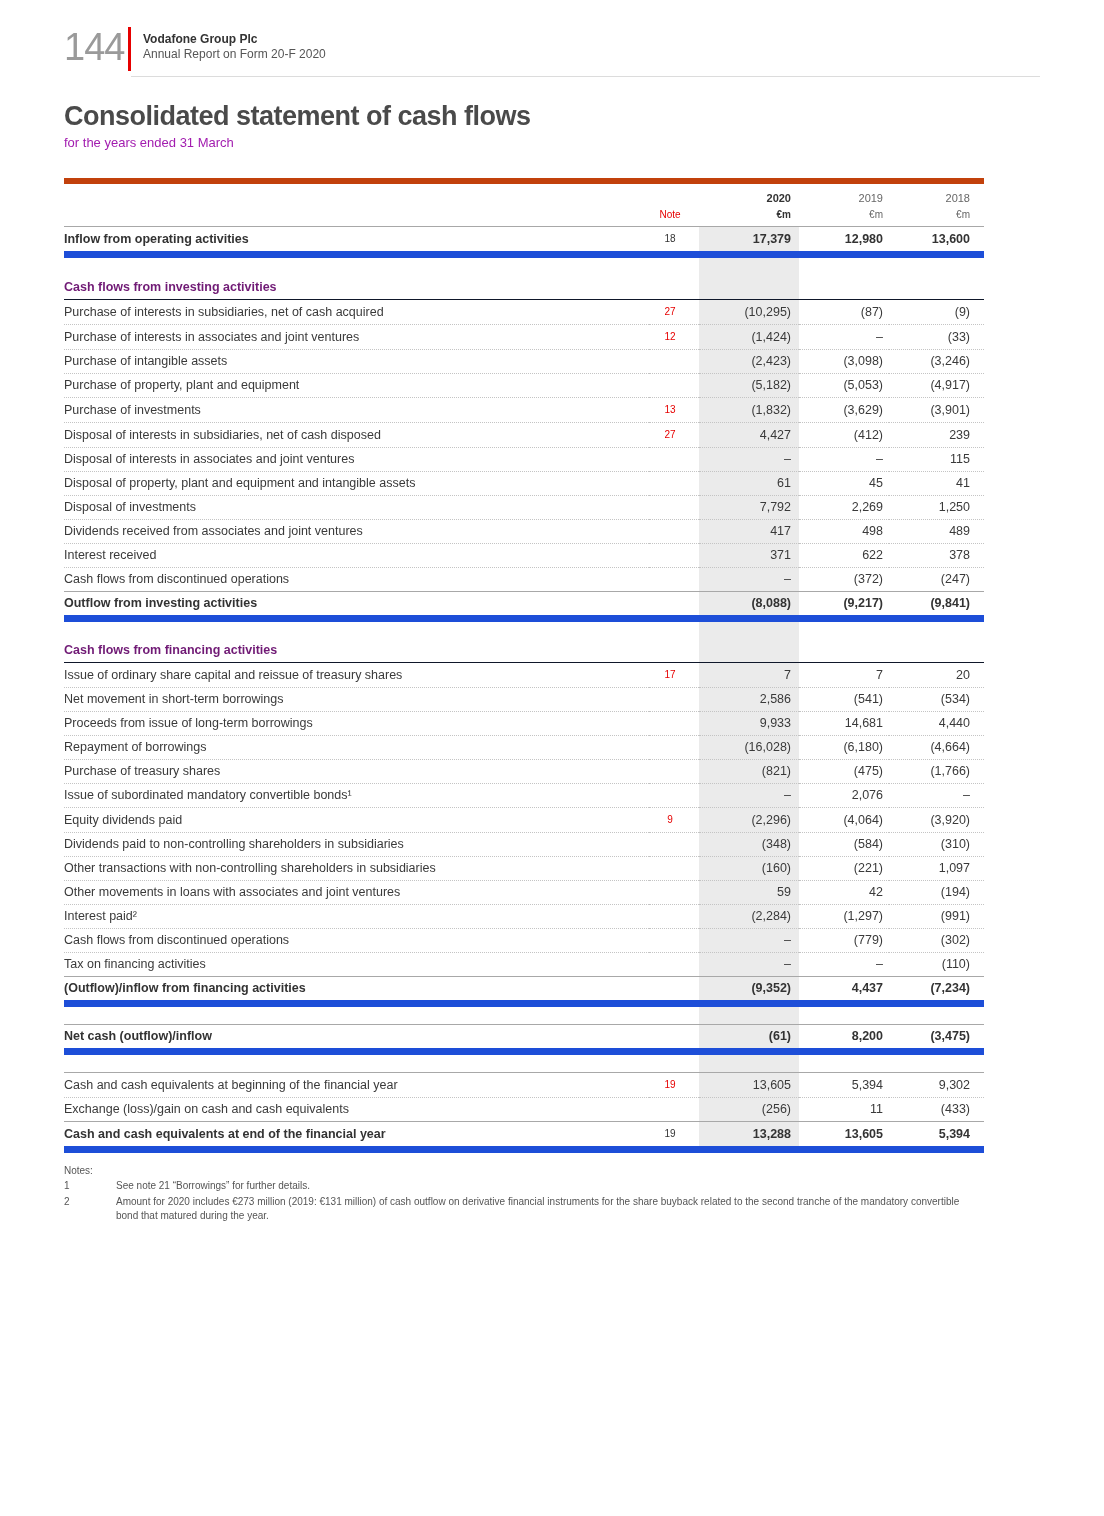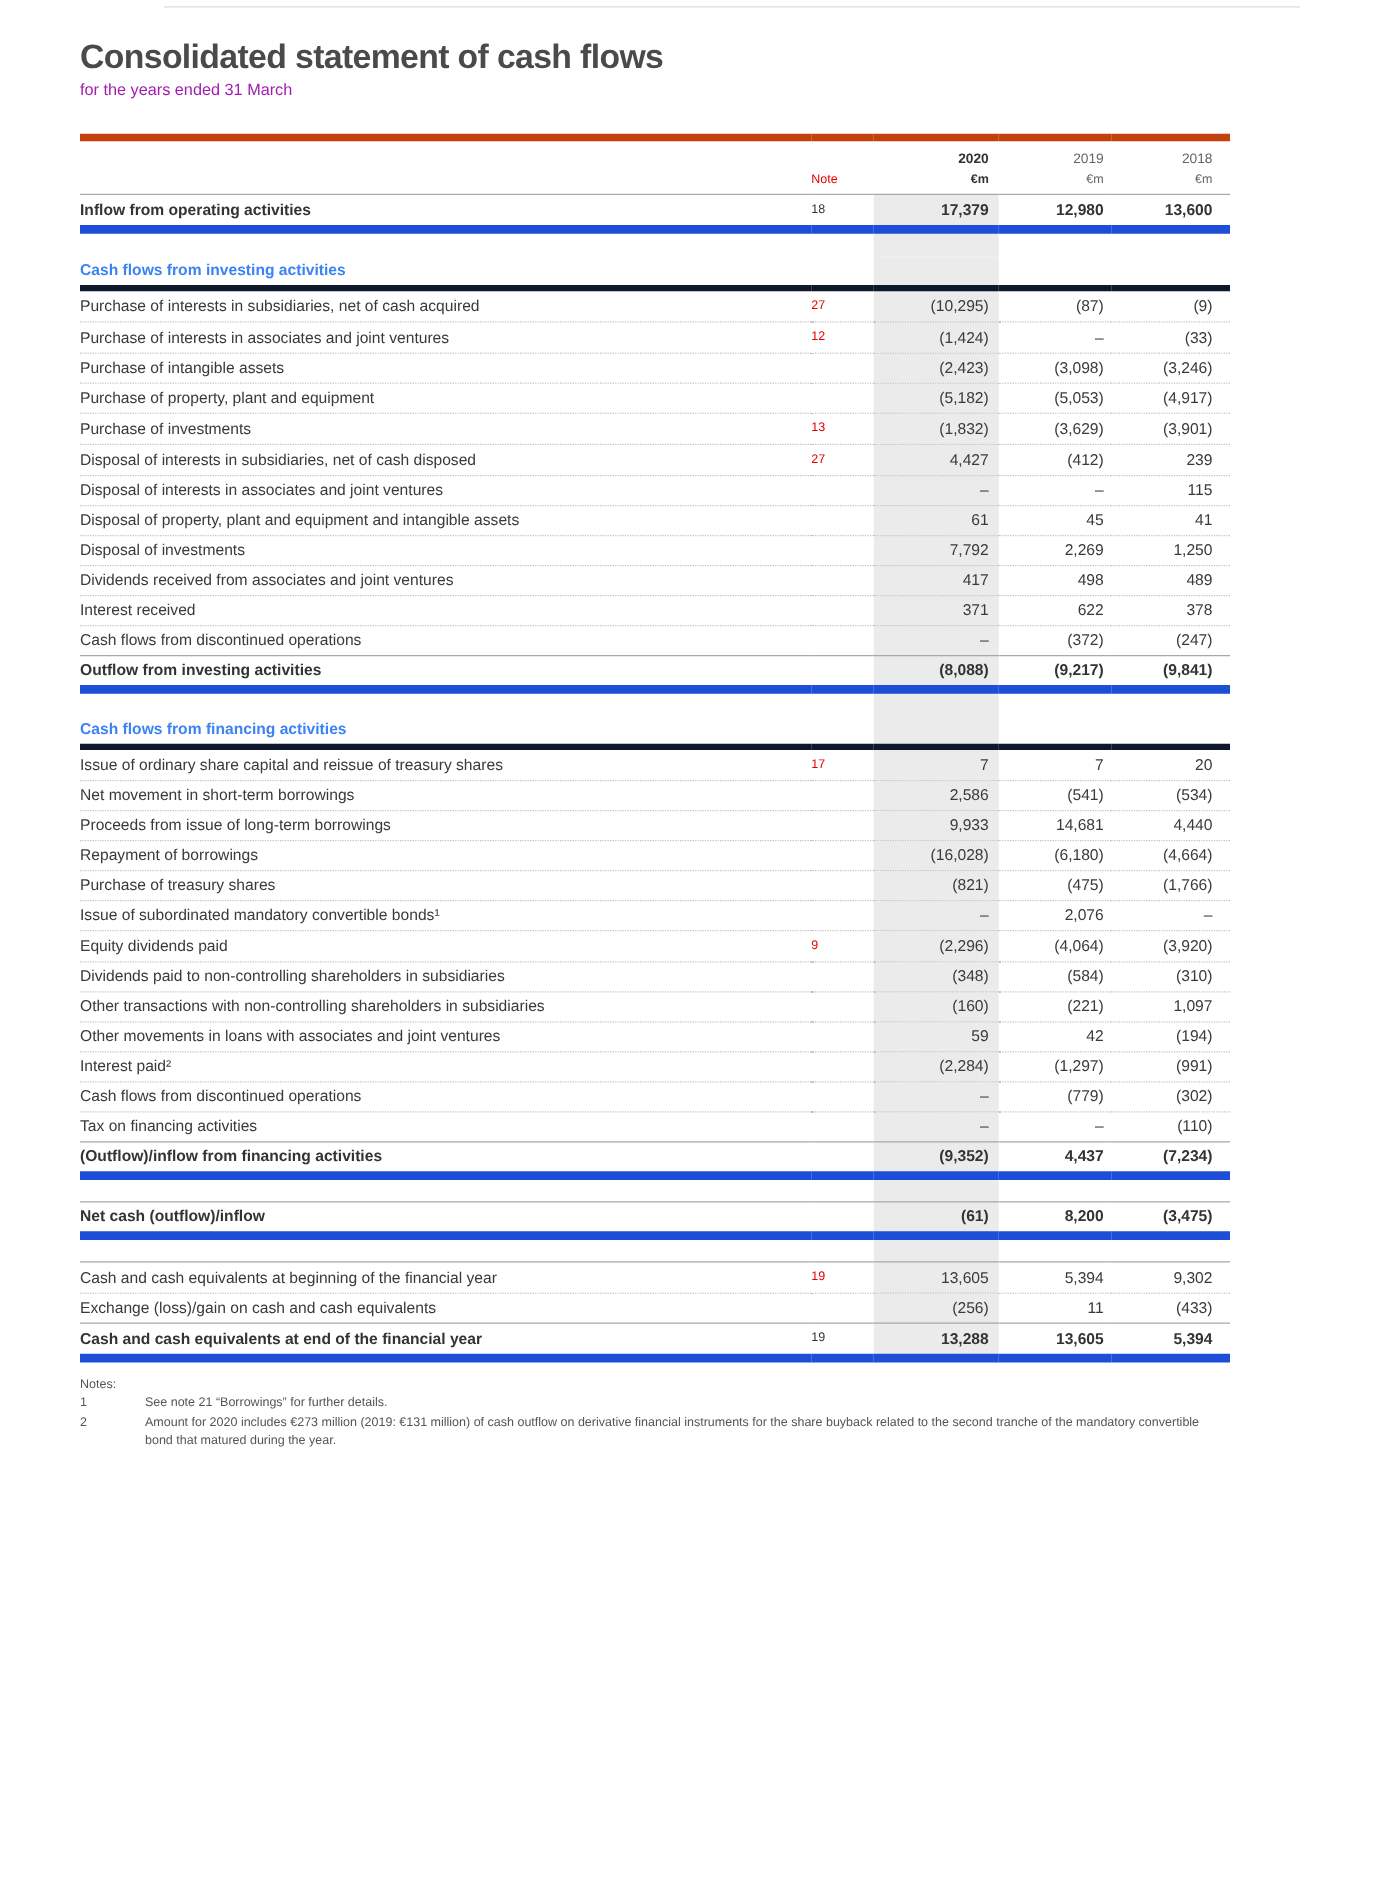--- a/index.html
+++ b/index.html
@@ -31,54 +31,62 @@
   }
   .subtitle { font-size:13px; color:#a21caf; margin:0 64px; }
 
   
   table.cashflow {
     border-collapse:collapse; table-layout:fixed;
     width:920px; margin:28px 0 0 64px;
   }
   th, td { font-size:12.5px; line-height:15px; padding:4px 0; vertical-align:bottom; }
   .col-label { text-align:left; }
-  .col-note  { width:50px;  text-align:left; padding-right:8px; }
+  .col-note  { width:50px;  text-align:center; padding-right:8px; }
   .col-2020  { width:100px; text-align:right; padding-right:8px; }
   .col-2019  { width:90px;  text-align:right; padding-right:6px; }
   .col-2018  { width:95px;  text-align:right; padding-right:14px; }
 
   thead th { border-top:6px solid #c2410c; padding-top:7px; padding-bottom:4px; vertical-align:bottom; }
   thead th.col-note { color:#e60000; font-size:10px; font-weight:normal; }
   thead .yr   { font-size:11px; }
   thead .unit { font-size:10px; margin-top:1px; }
   thead th.col-2020 { color:#333; font-weight:bold; }
   thead th.col-2019, thead th.col-2018 { color:#666; font-weight:normal; }
 
   tbody td.col-2020 { background:#ebebeb; }
   tbody td.col-note { color:#e60000; font-size:10px; padding-bottom:5px; }
 
   tr.row-data td      { border-bottom:1px dotted #c4c4c4; }
   tr.row-data-top td  { border-top:1px solid #a8a8a8; border-bottom:1px dotted #c4c4c4; }
   tr.row-bold td      { border-top:1px solid #a8a8a8; border-bottom:7px solid #1d4ed8; font-weight:bold; color:#333; }
   tr.row-bold td.col-note { font-weight:normal; }
-  tr.row-section td   { border-bottom:5px solid #0f172a; font-weight:bold; color:#3b82f6; }
+  tr.row-section td   { border-bottom:1px solid #0f172a; font-weight:bold; color:#701a75; }
   tr.row-spacer td    { height:21px; padding:0; }
 
   
   .notes { width:920px; margin:12px 0 0 64px; font-size:10px; color:#555; }
   .notes-heading { margin-bottom:3px; }
   .note-item { display:flex; margin-top:2px; line-height:1.4; }
   .note-num  { width:15px; flex:none; }
   .note-text { flex:1;margin-left:37px; }
 </style>
 </head>
 <body>
 
 <div class="page">
 
+  <header class="page-header">
+    <div class="page-number">144</div>
+    <div class="red-divider"></div>
+    <div class="header-text">
+      <div class="company-name">Vodafone Group Plc</div>
+      <div class="report-name">Annual Report on Form 20-F 2020</div>
+    </div>
+  </header>
   <div class="header-rule"></div>
 
   <h1 class="title">Consolidated statement of cash flows</h1>
   <div class="subtitle">for the years ended 31 March</div>
 
   <table class="cashflow">
     <thead>
       <tr>
         <th class="col-label"></th>
         <th class="col-note">Note</th>

